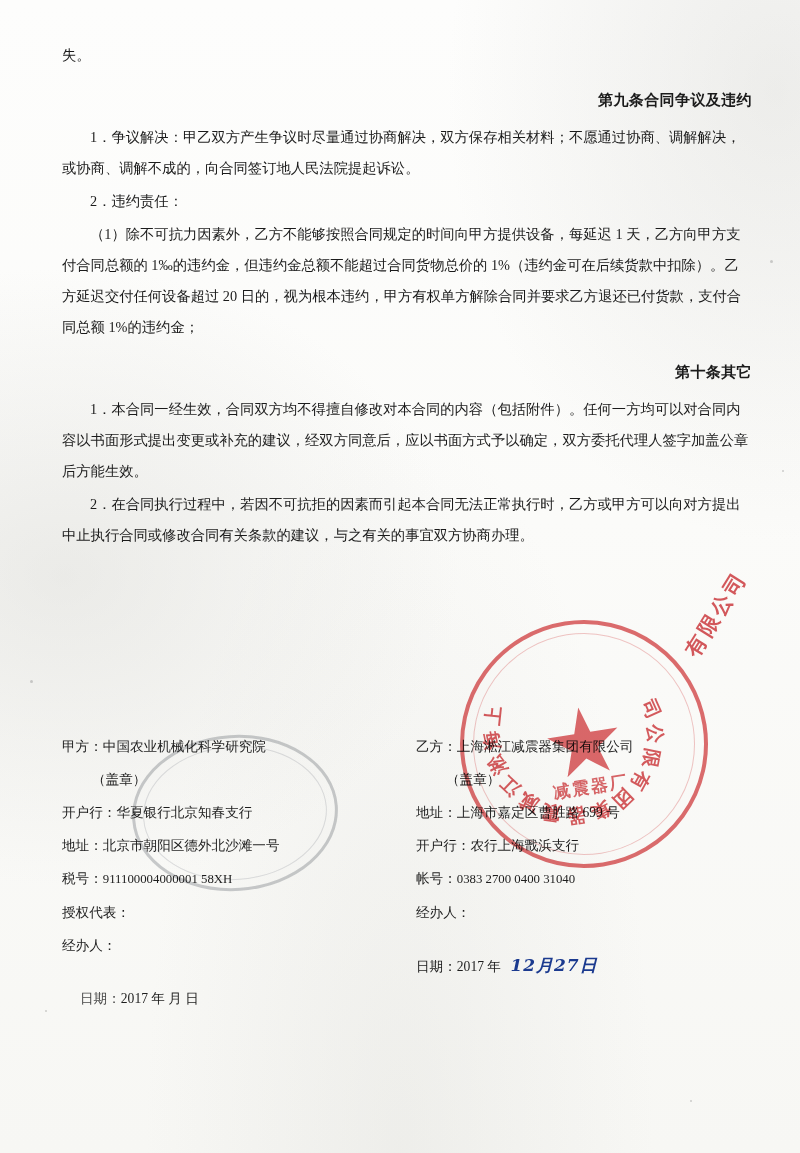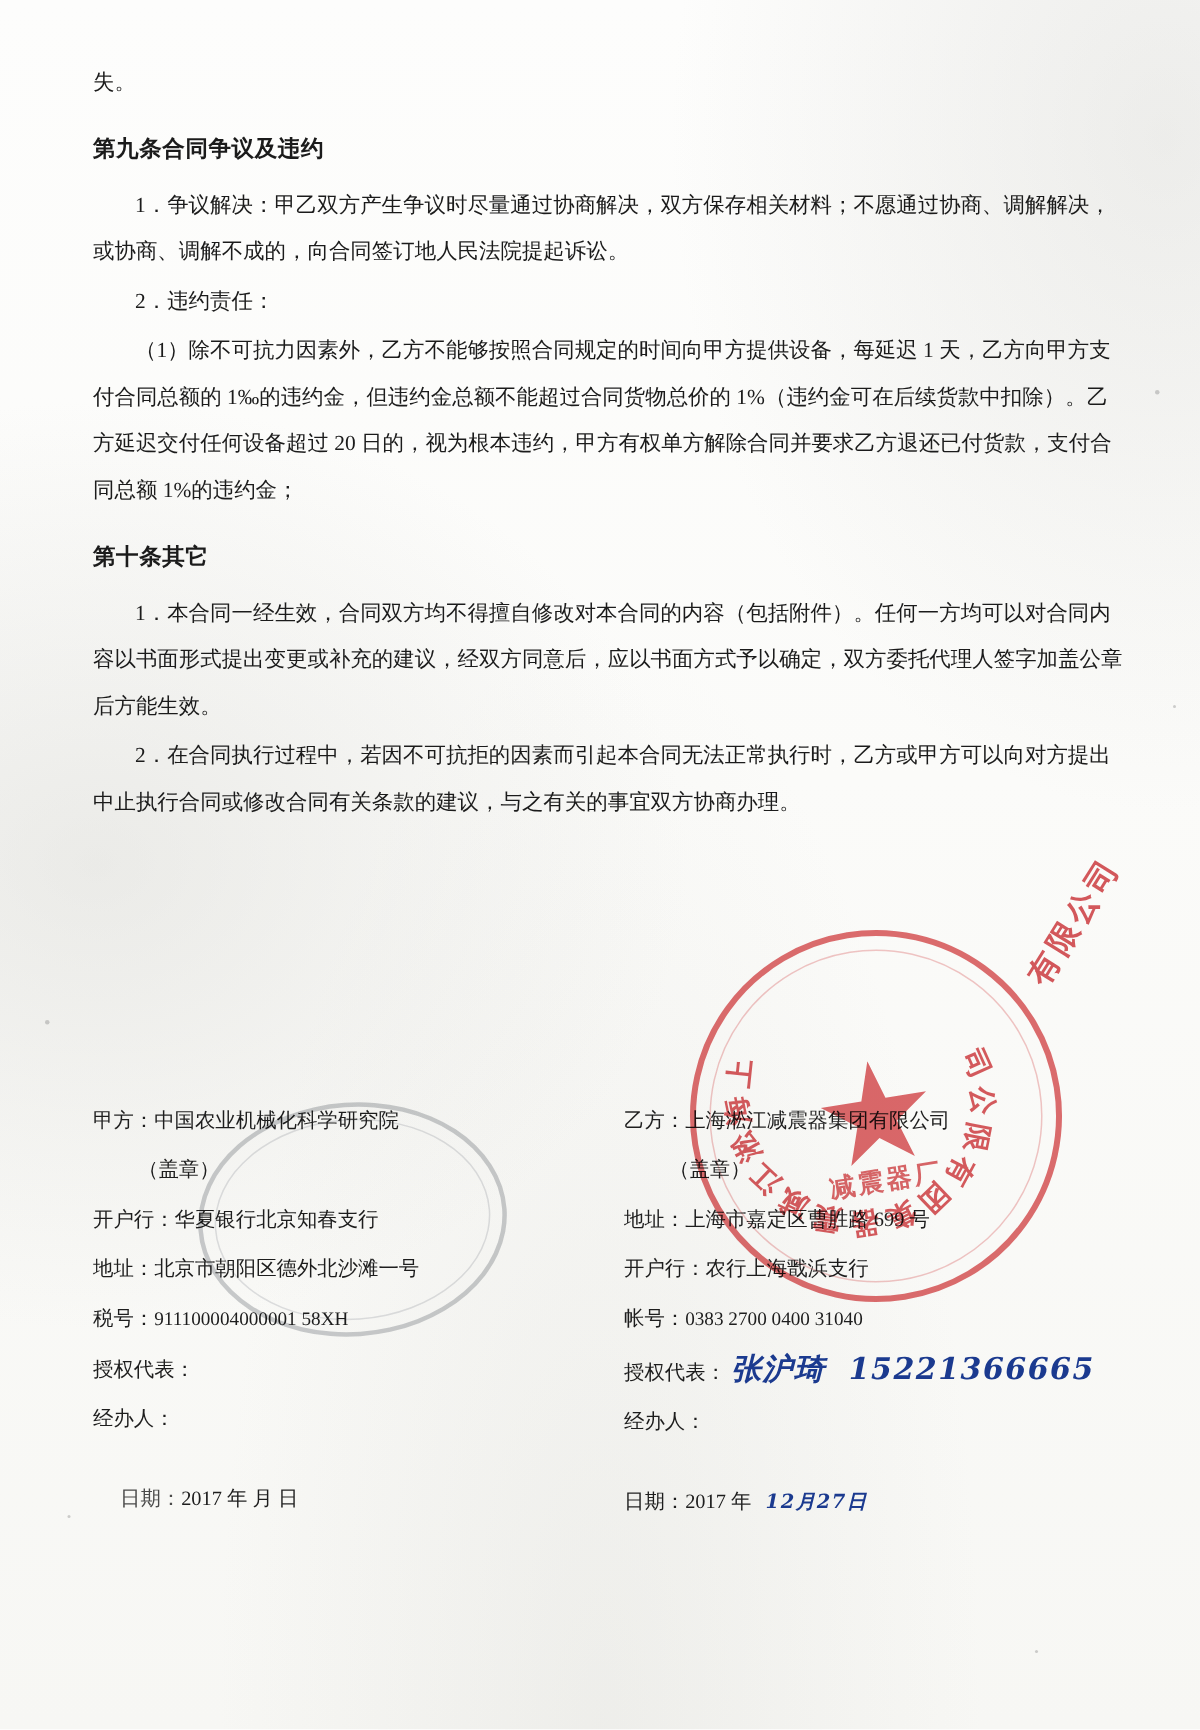--- a/index.html
+++ b/index.html
@@ -20,21 +20,21 @@
       linear-gradient(180deg,#fdfdfc 0%, #fbfbf9 45%, #f7f7f4 100%);
   }
   .sheet {
     position:absolute;
     left:62px; top:40px; width:690px; height:1040px;
   }
   .doc-text { color:#1b1b1b; font-size:14.3px; line-height:31px; }
   p { margin:0; }
   .para { text-indent:0; margin-bottom:2px; }
   .indent { text-indent:28px; }
-  .heading { font-weight:bold; font-size:15px; margin-top:14px; margin-bottom:6px; letter-spacing:0.4px;}
+  .heading { font-weight:bold; font-size:15px; margin-top:14px; margin-bottom:6px; letter-spacing:0.4px;text-align:right;}
   .u { text-decoration:underline; }
 
   
   .sig-wrap { position:absolute; left:0; top:690px; width:690px; }
   .sig-cols { display:flex; }
   .col { width:50%; }
   .col.right { padding-left:18px; }
   .sig-line { font-size:13.6px; line-height:33px; color:#1d1d1d; white-space:nowrap; }
   .sig-line.indent2 { padding-left:30px; }
   .faint { color:#4a4a4a; }
@@ -42,21 +42,21 @@
 
   
   .hand {
     font-family:"DejaVu Serif", serif;
     color:#1b3a8f;
     font-style:italic;
     font-weight:bold;
     letter-spacing:1px;
   }
   .hand-big { font-size:20px; }
-  .hand-mid { font-size:13px; }
+  .hand-mid { font-size:17px; }
 
   
   .stamp {
     position:absolute;
     width:240px; height:240px;
     border:4px solid rgba(205,25,30,0.78);
     border-radius:50%;
     left:460px; top:620px;
     transform:rotate(-9deg);
     opacity:0.82;
@@ -177,25 +177,20 @@
           <div class="sig-line indent2">（盖章）</div>
 
           <div class="sig-line">
             <span>地址：</span><span>上海市嘉定区曹胜路 699 号</span>
           </div>
           <div class="sig-line">
             <span>开户行：</span><span>农行上海戬浜支行</span>
           </div>
           <div class="sig-line">
             <span>帐号：</span><span class="tiny">0383 2700 0400 31040</span>
-          </div>
-          <div class="sig-line">
-            <span>授权代表：</span>
-            <span class="hand hand-big">张沪琦</span>
-            <span class="hand hand-big" style="margin-left:12px;">15221366665</span>
           </div>
           <div class="sig-line">
             <span>经办人：</span><span></span>
           </div>
           <div class="sig-line" style="margin-top:20px;">
             <span>日期：</span><span>2017 年</span>
             <span class="hand hand-mid" style="margin-left:6px;">12月27日</span>
           </div>
         </div>
 

